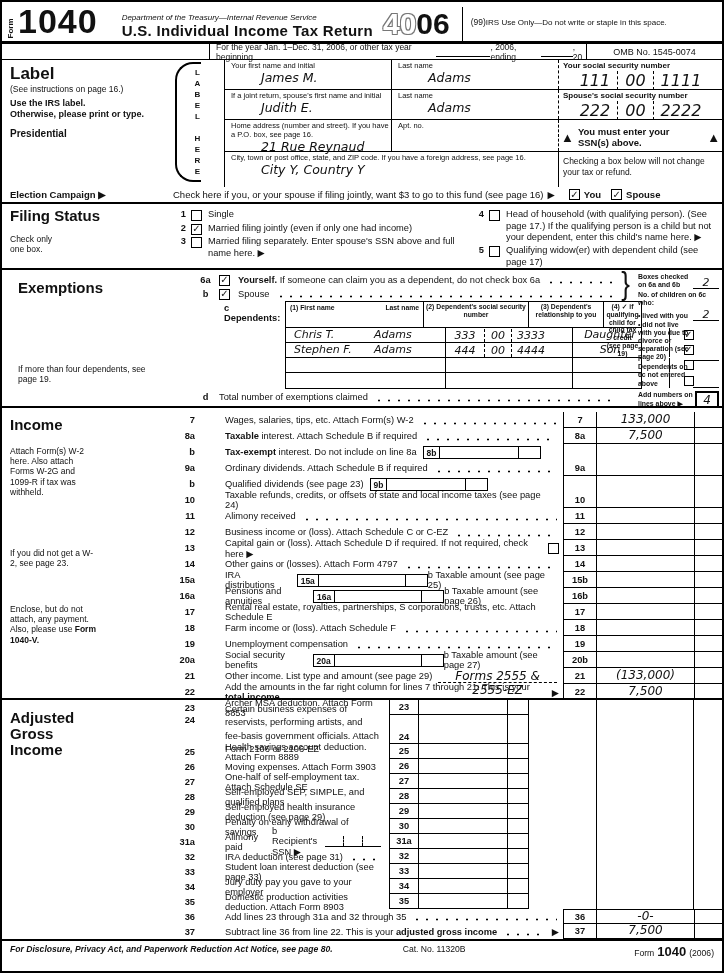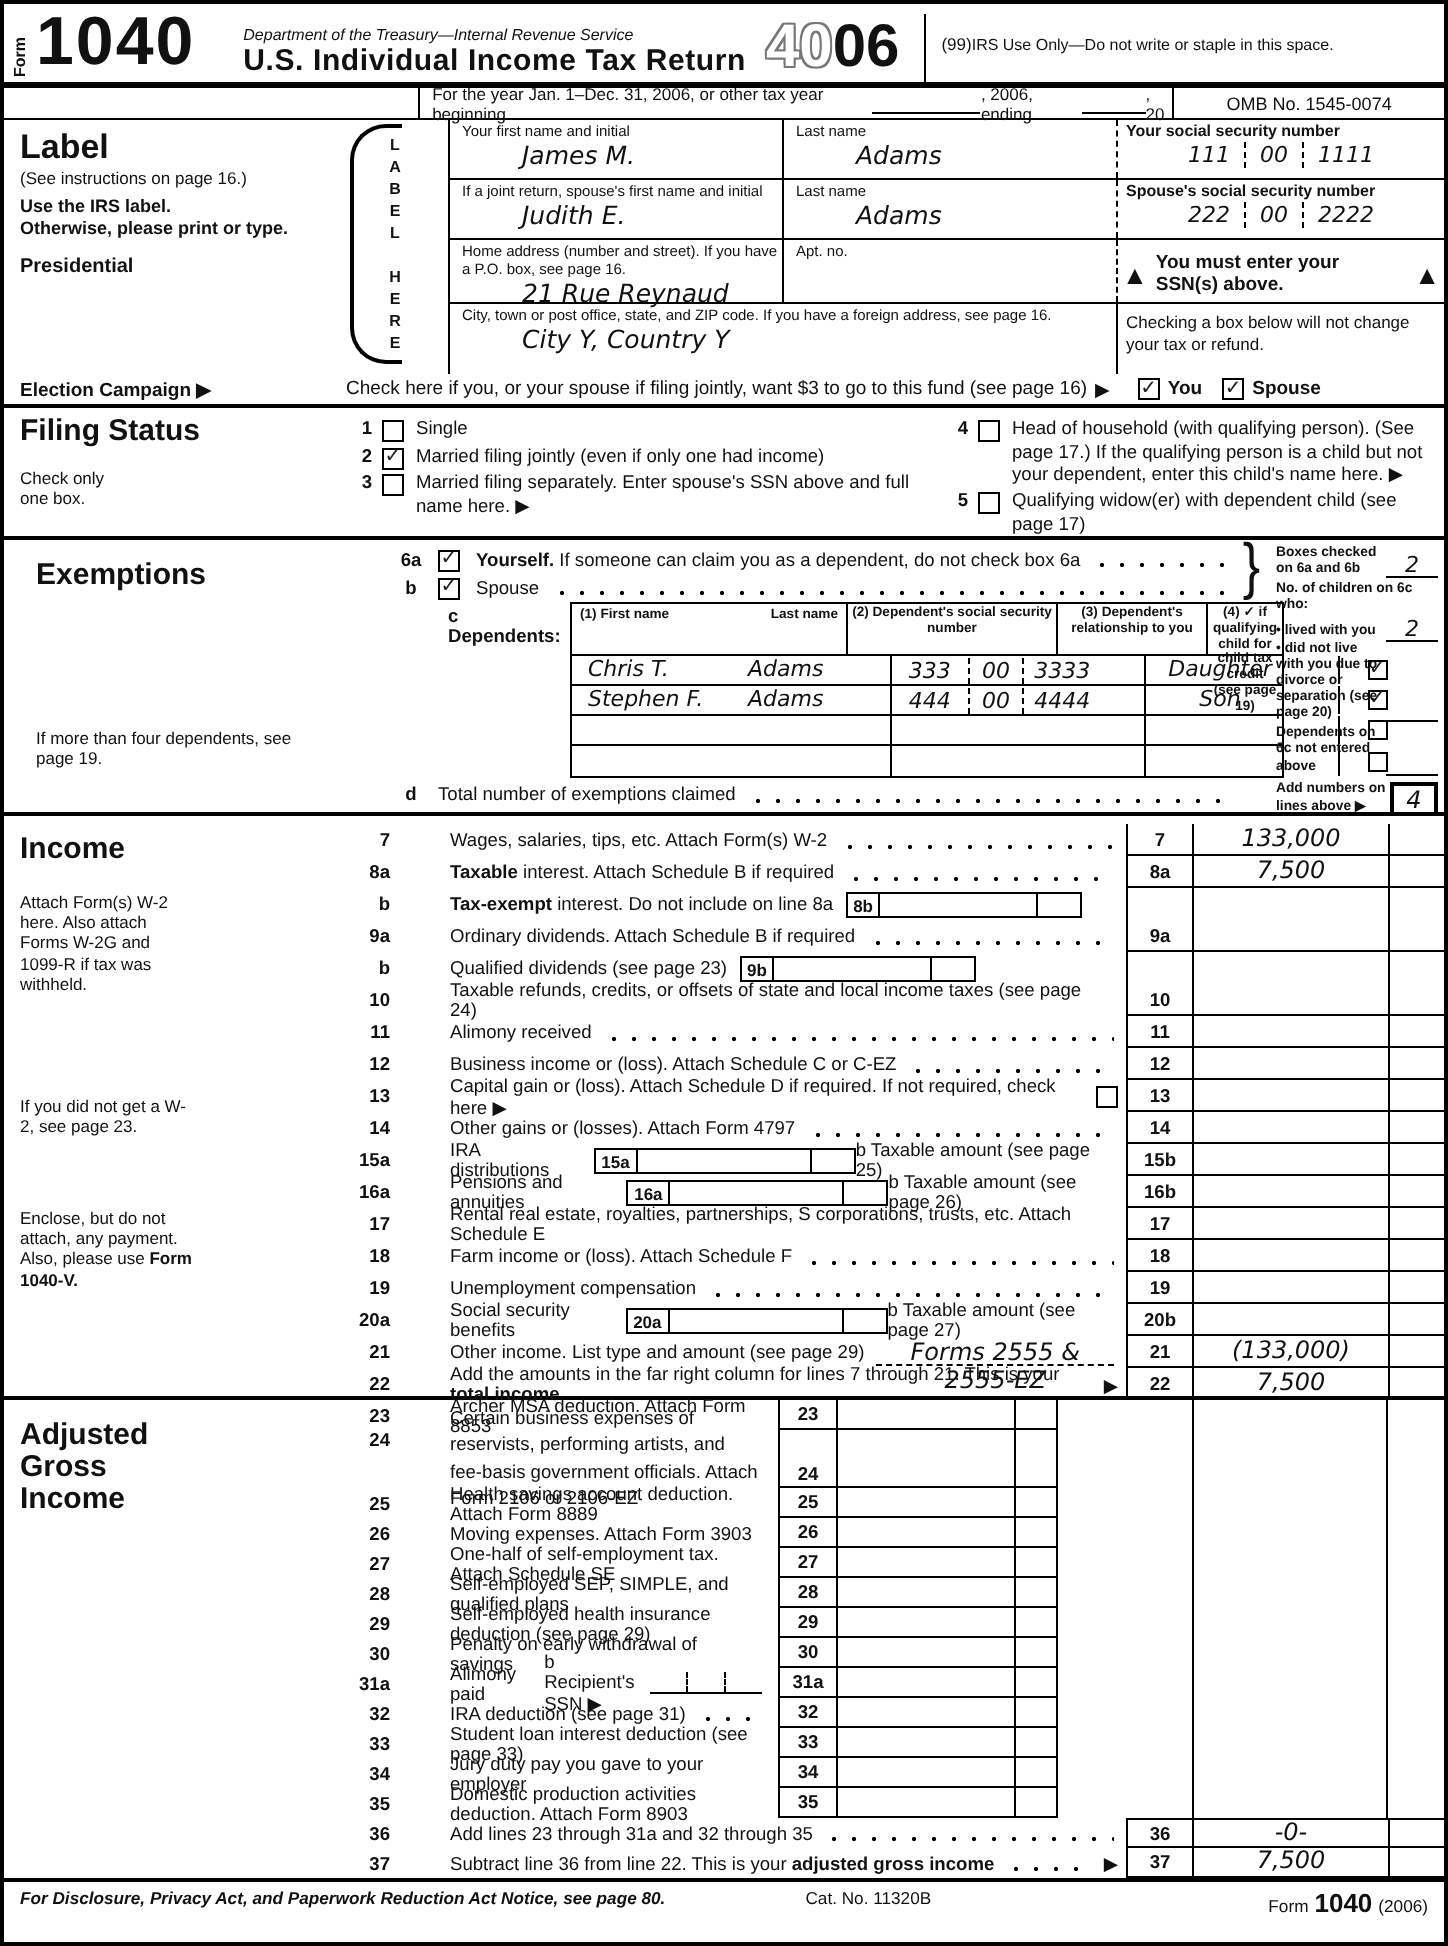--- a/index.html
+++ b/index.html
@@ -45,21 +45,21 @@
   .frow { display:flex; border-bottom:1px solid #000; }
   .fcell { flex:1; padding:1px 0 0 6px; position:relative; }
   .flab { font-size:7.5px; }
   .hw { font-family:"DejaVu Sans", sans-serif; font-style:italic; }
   .fval { font-size:12.5px; padding-left:30px; }
   .lastcol { width:145px; border-left:1px solid #000; }
   .aptcol { width:58px; border-left:1px solid #000; }
   .ssncol { width:164px; border-left:1.5px dashed #000; flex:none; }
   .ssncell { padding:1px 4px; }
   .ssnlab { font-size:8px; font-weight:bold; }
-  .ssnv { display:flex; justify-content:center; font-size:11px; width:130px; margin:1px auto 0;font-style:italic; }
+  .ssnv { display:flex; justify-content:center; font-size:16px; width:130px; margin:1px auto 0;font-style:italic; }
   .ssnv span { padding:0 7px; }
   .ssnv .mid { border-left:1.5px dashed #000; border-right:1.5px dashed #000; }
   .mustenter { font-size:9.5px; font-weight:bold; display:flex; align-items:center; gap:4px; padding:6px 2px 0 2px; }
   .tri { font-size:13px; }
   .chknote { font-size:8.5px; padding:4px 2px 0 4px; line-height:1.25; }
 
   
   .pres { height:17px; border-bottom:2.5px solid #000; display:flex; align-items:center; font-size:9.5px; }
   .pres .sb { width:165px; flex:none; font-weight:bold; font-size:9.5px; padding-left:8px; }
   .cb { width:11px; height:11px; border:1.2px solid #000; display:inline-flex; align-items:center;

